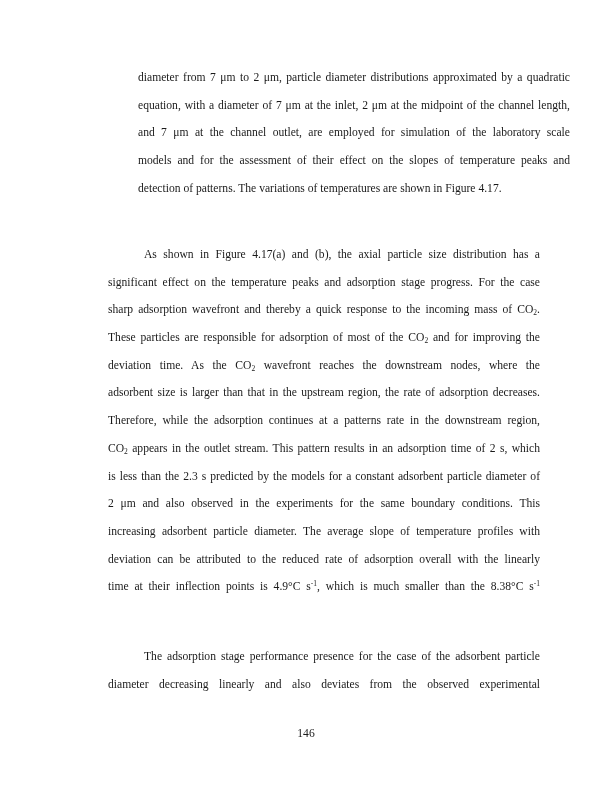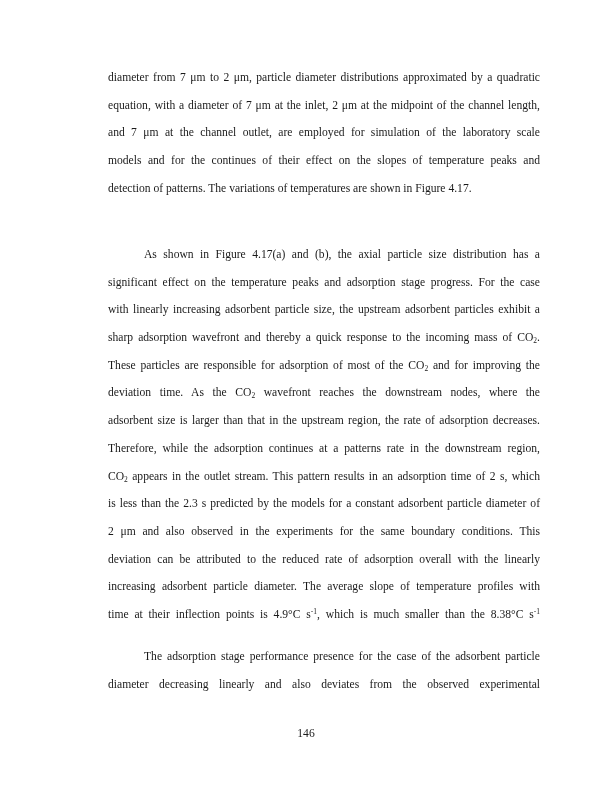--- a/index.html
+++ b/index.html
@@ -10,57 +10,56 @@
   .text-block {
     position: absolute; left: 108px; width: 432px;
     font-family: "Liberation Serif", "DejaVu Serif", serif;
     font-size: 11.6px; color: #1a1a1a;
     line-height: 27.7px;
     text-align: justify;
   }
   .line { display: block; height: 27.7px; white-space: nowrap; text-align-last: justify; text-align: justify; }
   .line.last { text-align-last: left; }
   .line.indent { padding-left: 36px; }
-  .p1 { top: 64px; }
+  .p1 { top: 64px; margin-left: 30px; }
   .p2 { top: 241px; }
   .p3 { top: 643px; }
   sub { font-size: 7.5px; vertical-align: -2px; line-height: 0; }
   sup { font-size: 7.5px; vertical-align: 4px; line-height: 0; }
   .page-number {
     position: absolute; left: 0; width: 612px; top: 727px; text-align: center;
     font-family: "Liberation Serif", "DejaVu Serif", serif; font-size: 11.6px; color: #1a1a1a;
   }
 </style>
 </head>
 <body>
 
 <div class="page">
 
   <div class="text-block p1">
     <span class="line">diameter from 7 μm to 2 μm, particle diameter distributions approximated by a quadratic</span>
     <span class="line">equation, with a diameter of 7 μm at the inlet, 2 μm at the midpoint of the channel length,</span>
     <span class="line">and 7 μm at the channel outlet, are employed for simulation of the laboratory scale</span>
-    <span class="line">models and for the continues of their effect on the slopes of temperature peaks and</span>
+    <span class="line">models and for the assessment of their effect on the slopes of temperature peaks and</span>
     <span class="line last">detection of patterns. The variations of temperatures are shown in Figure 4.17.</span>
   </div>
 
   <div class="text-block p2">
     <span class="line indent">As shown in Figure 4.17(a) and (b), the axial particle size distribution has a</span>
     <span class="line">significant effect on the temperature peaks and adsorption stage progress. For the case</span>
-    <span class="line">with linearly increasing adsorbent particle size, the upstream adsorbent particles exhibit a</span>
     <span class="line"><span>sharp adsorption wavefront and thereby a quick response to the incoming mass of CO</span><sub>2</sub><span>.</span></span>
     <span class="line"><span>These particles are responsible for adsorption of most of the CO</span><sub>2</sub><span> and for improving the</span></span>
     <span class="line"><span>deviation time. As the CO</span><sub>2</sub><span> wavefront reaches the downstream nodes, where the</span></span>
     <span class="line">adsorbent size is larger than that in the upstream region, the rate of adsorption decreases.</span>
     <span class="line">Therefore, while the adsorption continues at a patterns rate in the downstream region,</span>
     <span class="line"><span>CO</span><sub>2</sub><span> appears in the outlet stream. This pattern results in an adsorption time of 2 s, which</span></span>
     <span class="line">is less than the 2.3 s predicted by the models for a constant adsorbent particle diameter of</span>
     <span class="line">2 μm and also observed in the experiments for the same boundary conditions. This</span>
+    <span class="line">increasing adsorbent particle diameter. The average slope of temperature profiles with</span>
     <span class="line">deviation can be attributed to the reduced rate of adsorption overall with the linearly</span>
-    <span class="line">increasing adsorbent particle diameter. The average slope of temperature profiles with</span>
     <span class="line"><span>time at their inflection points is 4.9°C s</span><sup>-1</sup><span>, which is much smaller than the 8.38°C s</span><sup>-1</sup></span>
   </div>
 
   <div class="text-block p3">
     <span class="line indent">The adsorption stage performance presence for the case of the adsorbent particle</span>
     <span class="line">diameter decreasing linearly and also deviates from the observed experimental</span>
   </div>
 
   <div class="page-number">146</div>
 </div>

